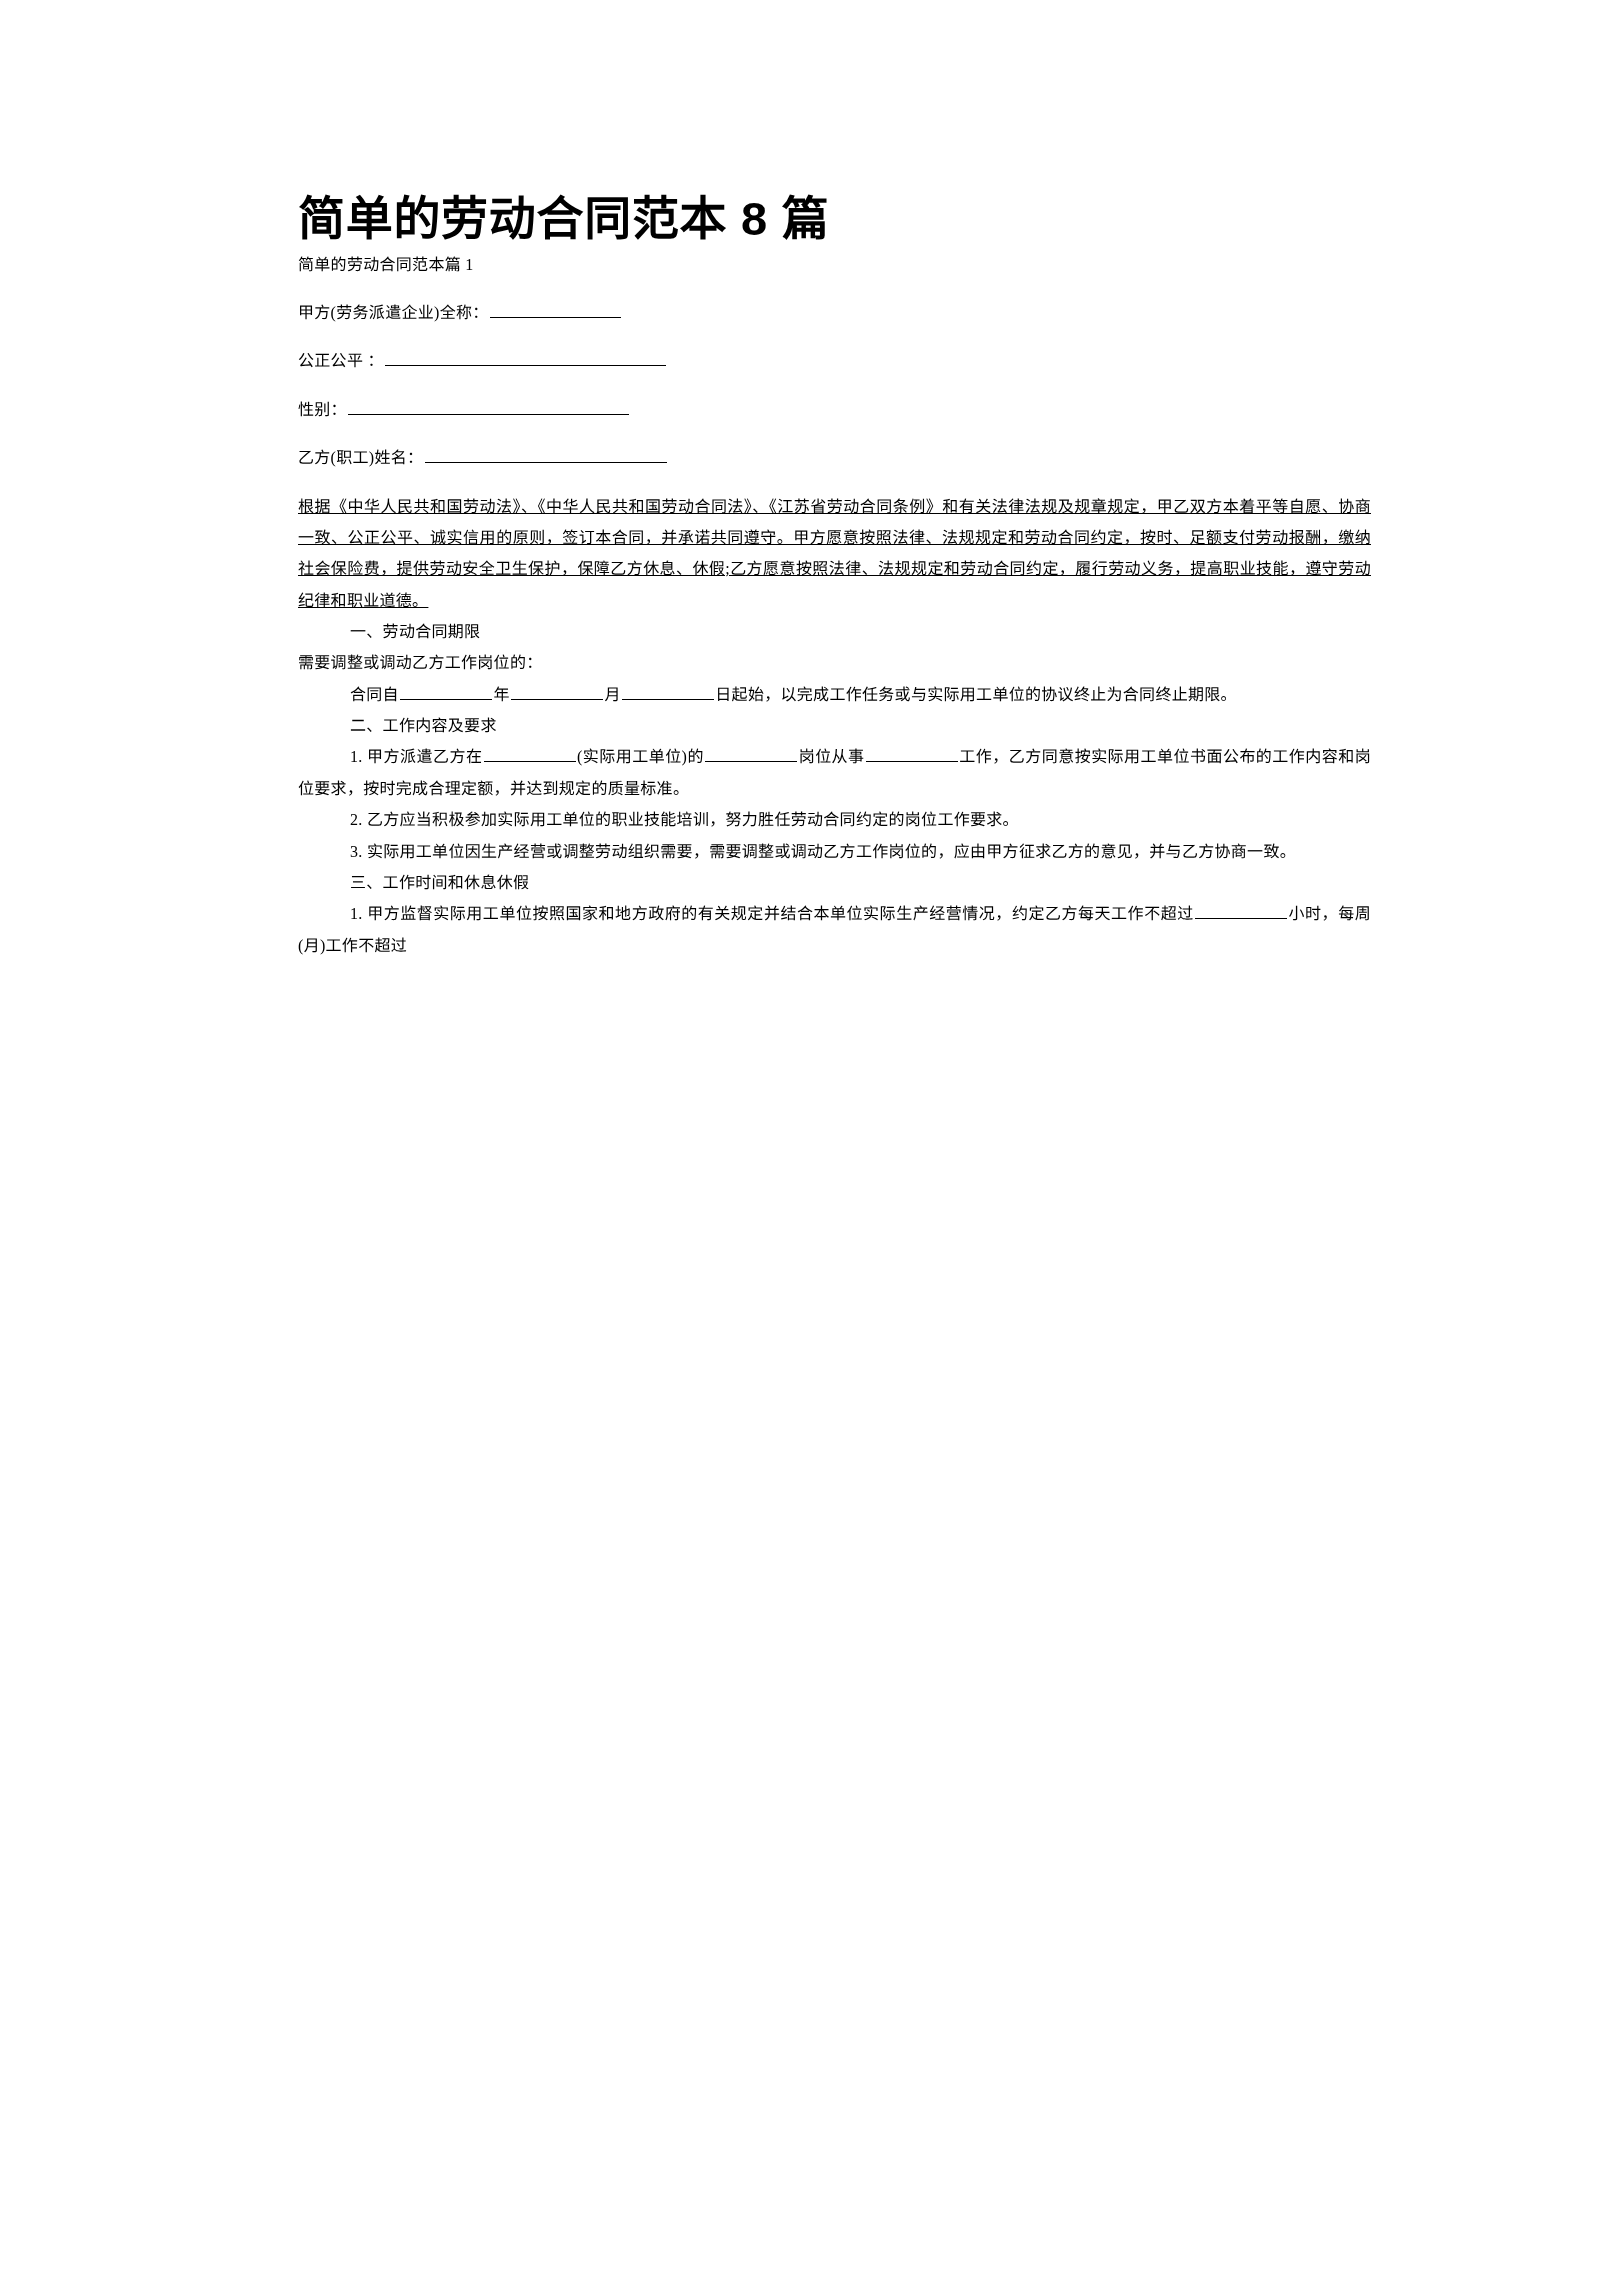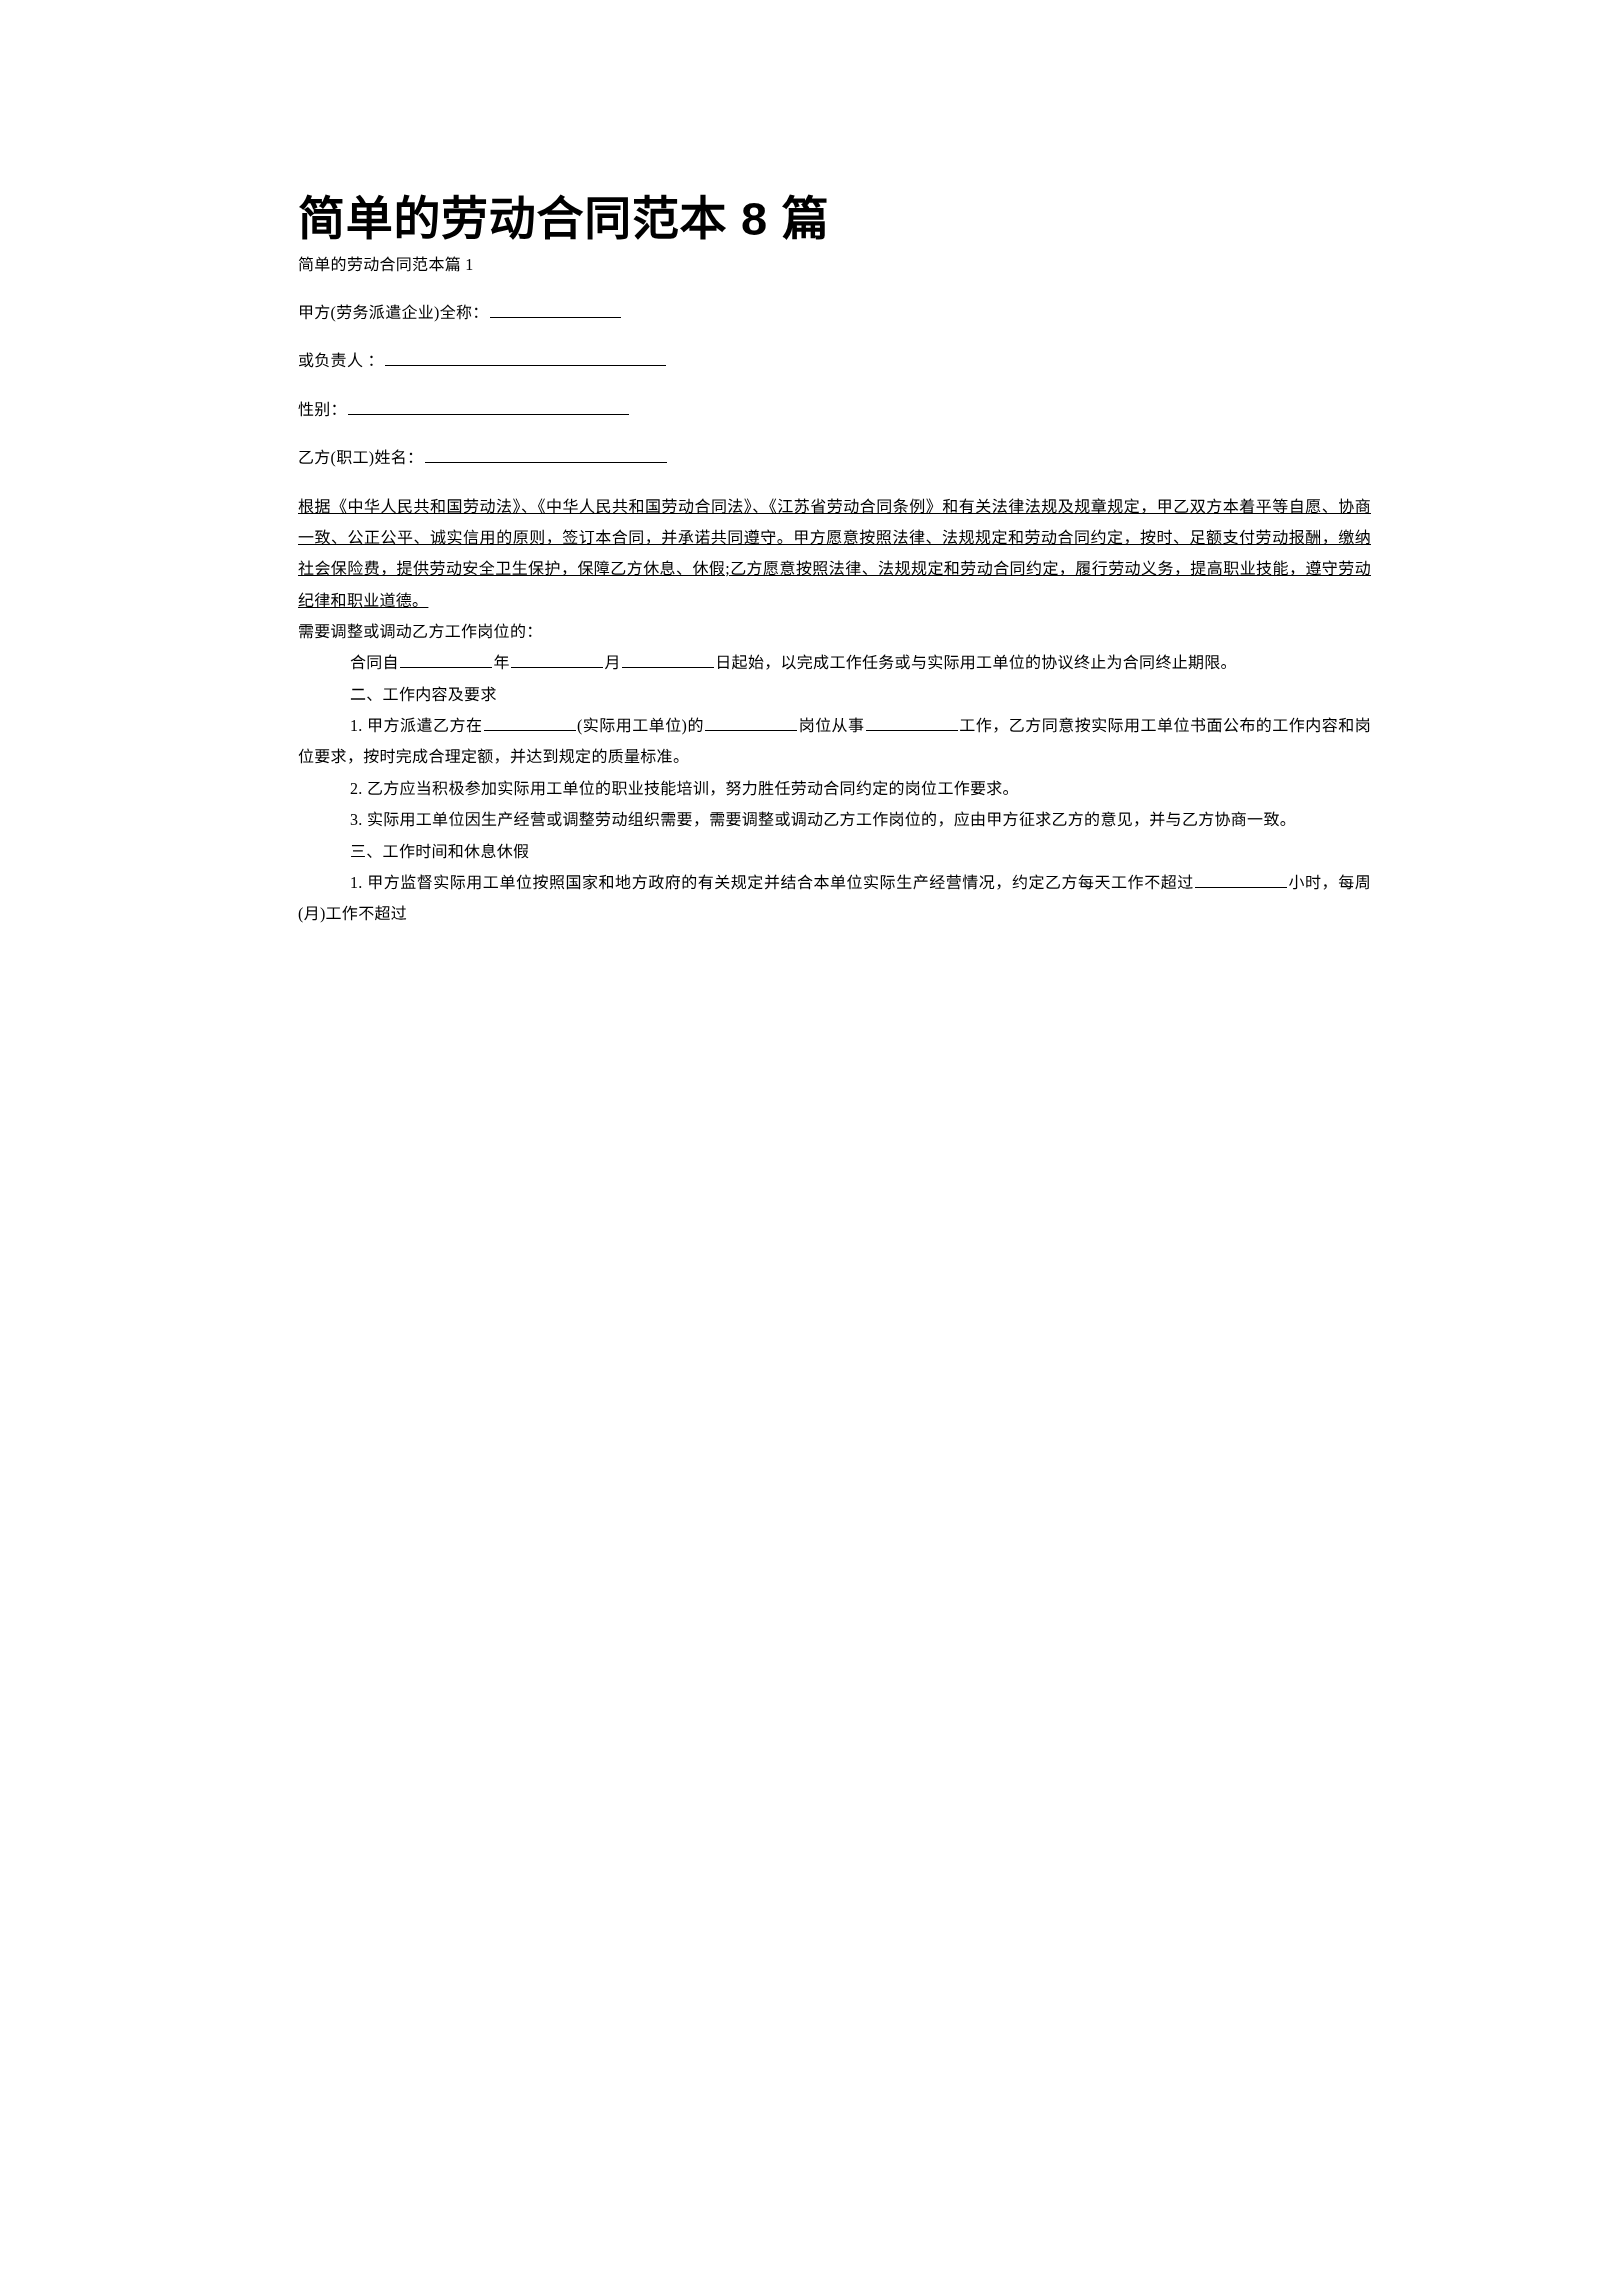--- a/index.html
+++ b/index.html
@@ -89,29 +89,30 @@
 
 <div class="page">
   <div class="content">
 
     <h1 class="doc-title">简单的劳动合同范本 8 篇</h1>
 
     <p class="para field lead">简单的劳动合同范本篇 1</p>
 
     <p class="para field"><span>甲方(劳务派遣企业)全称：</span><span class="blank w-lg"></span></p>
 
-    <p class="para field"><span>或负责人 ：</span><span class="blank w-huge"></span></p>
+    <p class="para field"><span>公正公平 ：</span><span class="blank w-huge"></span></p>
 
 
     <p class="para field"><span>性别：</span><span class="blank w-huge"></span></p>
 
     <p class="para field"><span>乙方(职工)姓名：</span><span class="blank w-xxl"></span></p>
 
     <p class="para noindent gap">根据《中华人民共和国劳动法》、《中华人民共和国劳动合同法》、《江苏省劳动合同条例》和有关法律法规及规章规定，甲乙双方本着平等自愿、协商一致、公正公平、诚实信用的原则，签订本合同，并承诺共同遵守。甲方愿意按照法律、法规规定和劳动合同约定，按时、足额支付劳动报酬，缴纳社会保险费，提供劳动安全卫生保护，保障乙方休息、休假;乙方愿意按照法律、法规规定和劳动合同约定，履行劳动义务，提高职业技能，遵守劳动纪律和职业道德。</p>
 
+    <p class="para indent">一、劳动合同期限</p>
     <p class="para noindent">需要调整或调动乙方工作岗位的：</p>
     <p class="para indent"><span>合同自</span><span class="blank w-md"></span><span>年</span><span class="blank w-md"></span><span>月</span><span class="blank w-md"></span><span>日起始，以完成工作任务或与实际用工单位的协议终止为合同终止期限。</span></p>
 
     <p class="para indent">二、工作内容及要求</p>
     <p class="para indent"><span>1. 甲方派遣乙方在</span><span class="blank w-md"></span><span>(实际用工单位)的</span><span class="blank w-md"></span><span>岗位从事</span><span class="blank w-md"></span><span>工作，乙方同意按实际用工单位书面公布的工作内容和岗位要求，按时完成合理定额，并达到规定的质量标准。</span></p>
     <p class="para indent">2. 乙方应当积极参加实际用工单位的职业技能培训，努力胜任劳动合同约定的岗位工作要求。</p>
     <p class="para indent">3. 实际用工单位因生产经营或调整劳动组织需要，需要调整或调动乙方工作岗位的，应由甲方征求乙方的意见，并与乙方协商一致。</p>
 
     <p class="para indent">三、工作时间和休息休假</p>
     <p class="para indent"><span>1. 甲方监督实际用工单位按照国家和地方政府的有关规定并结合本单位实际生产经营情况，约定乙方每天工作不超过</span><span class="blank w-md"></span><span>小时，每周(月)工作不超过</span></p>

